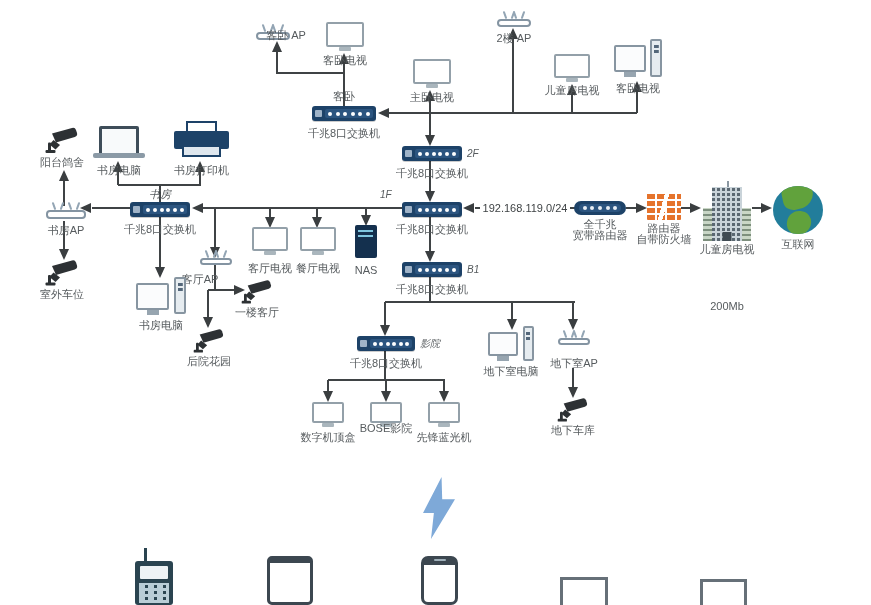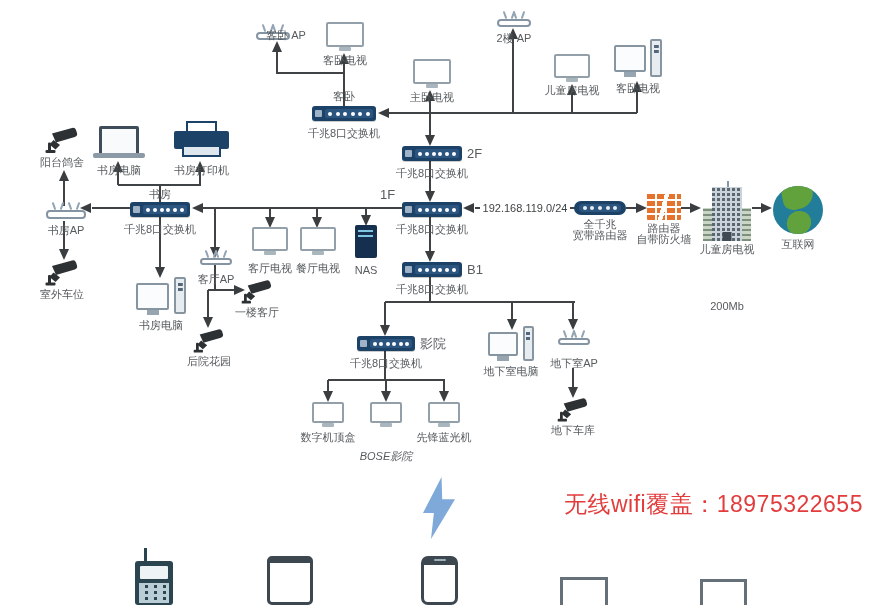--- a/index.html
+++ b/index.html
@@ -6,21 +6,21 @@
   #canvas{position:relative;width:871px;height:605px;background:#fff;overflow:hidden;
           font-family:"Liberation Sans","DejaVu Sans",sans-serif;}
   .ln{position:absolute;background:#3f4345;}
   .arr{position:absolute;width:0;height:0;}
   .arr.up{border-left:5px solid transparent;border-right:5px solid transparent;border-bottom:11px solid #3a3e40;}
   .arr.down{border-left:5px solid transparent;border-right:5px solid transparent;border-top:11px solid #3a3e40;}
   .arr.left{border-top:5px solid transparent;border-bottom:5px solid transparent;border-right:11px solid #3a3e40;}
   .arr.right{border-top:5px solid transparent;border-bottom:5px solid transparent;border-left:11px solid #3a3e40;}
   .node{position:absolute;box-sizing:border-box;}
   .lbl{position:absolute;transform:translateX(-50%);font-size:11px;line-height:12px;color:#565b5e;white-space:nowrap;text-align:center;}
-  .lbl-side{position:absolute;font-size:13px;line-height:12px;color:#565b5e;white-space:nowrap;}
+  .lbl-side{position:absolute;font-size:10px;line-height:12px;color:#565b5e;white-space:nowrap;font-style:italic;}
   
   .nd-switch{background:#1d4268;border-radius:3px;display:flex;align-items:center;padding:0 3px;box-shadow:0 1px 0 rgba(0,0,0,.2);}
   .sw-chip{width:7px;height:7px;background:#9fb3c8;border-radius:1px;margin-right:3px;flex:none;}
   .sw-panel{flex:1;height:9px;background:#2c5580;border-radius:2px;display:flex;align-items:center;justify-content:space-evenly;}
   .sw-panel i{width:4px;height:4px;background:#fff;border-radius:50%;}
   
   .nd-ap{background:#fff;border:2px solid #8494a2;border-radius:4px;}
   .ant{position:absolute;top:-10px;width:12px;height:9px;}
   .ant::before,.ant::after{content:"";position:absolute;bottom:1px;width:2px;height:8px;background:#93a5b4;border-radius:1px;}
   .ant::before{left:1px;transform:rotate(-20deg);}
@@ -81,21 +81,20 @@
   .nd-phone::before{content:"";position:absolute;top:-6px;left:50%;transform:translateX(-50%);width:12px;height:2px;background:#9fb0ba;border-radius:1px;}
   .nd-otab{background:#fff;border:3px solid #667078;border-bottom:none;}
   .nd-omon{background:#fff;border:3px solid #667078;border-bottom:none;}
   .nd-iptext{font-size:11px;line-height:14px;color:#3f4345;background:#fff;text-align:center;}
   .footer-title{position:absolute;left:564px;top:489px;font-size:23px;letter-spacing:.5px;white-space:nowrap;}
 </style>
 </head>
 <body>
 
 <div id="canvas">
-  <div class="footer-title" style="color: rgb(226, 60, 60);">无线wifi覆盖：18975322655</div>
 <div class="ln" style="left: 276px; top: 52px; width: 2px; height: 22px;"></div>
     <div class="ln" style="left: 277px; top: 72px; width: 68px; height: 2px;"></div>
     <div class="ln" style="left: 343px; top: 64px; width: 2px; height: 42px;"></div>
     <div class="ln" style="left: 389px; top: 112px; width: 248px; height: 2px;"></div>
     <div class="ln" style="left: 429px; top: 101px; width: 2px; height: 34px;"></div>
     <div class="ln" style="left: 512px; top: 39px; width: 2px; height: 74px;"></div>
     <div class="ln" style="left: 571px; top: 95px; width: 2px; height: 18px;"></div>
     <div class="ln" style="left: 636px; top: 92px; width: 2px; height: 21px;"></div>
     <div class="ln" style="left: 429px; top: 160px; width: 2px; height: 31px;"></div>
     <div class="ln" style="left: 92px; top: 207px; width: 38px; height: 2px;"></div>
@@ -196,21 +195,21 @@
       <span class="sw-panel">
         <i></i>
         <i></i>
         <i></i>
         <i></i>
         <i></i>
         <i></i>
       </span>
     </div>
     <div class="lbl" style="left: 160px; top: 223px;">千兆8口交换机</div>
-    <div class="lbl" style="left: 160px; top: 188px;">书房</div>
+    <div class="lbl" style="left: 160px; top: 188px; font-style: italic;">书房</div>
     <div class="node nd-switch" style="left: 402px; top: 202px; width: 60px; height: 15px;">
       <span class="sw-chip"></span>
       <span class="sw-panel">
         <i></i>
         <i></i>
         <i></i>
         <i></i>
         <i></i>
         <i></i>
       </span>
@@ -255,40 +254,40 @@
     <div class="lbl" style="left: 514px; top: 32px;">2楼 AP</div>
     <div class="node nd-ap" style="left: 46px; top: 210px; width: 40px; height: 9px;">
       <span class="ant" style="left:12%"></span>
       <span class="ant" style="right:12%"></span>
     </div>
     <div class="lbl" style="left: 66px; top: 224px;">书房AP</div>
     <div class="node nd-ap" style="left: 200px; top: 258px; width: 32px; height: 7px;">
       <span class="ant" style="left:12%"></span>
       <span class="ant" style="right:12%"></span>
     </div>
-    <div class="lbl" style="left: 216px; top: 273px;">客厅AP</div>
+    <div class="lbl" style="left: 200px; top: 273px;">客厅AP</div>
     <div class="node nd-ap" style="left: 558px; top: 338px; width: 32px; height: 7px;">
       <span class="ant" style="left:12%"></span>
       <span class="ant" style="right:12%"></span>
     </div>
     <div class="lbl" style="left: 574px; top: 357px;">地下室AP</div>
     <div class="node nd-tv" style="left: 326px; top: 22px; width: 38px; height: 25px;"></div>
     <div class="lbl" style="left: 345px; top: 54px;">客卧电视</div>
     <div class="node nd-tv" style="left: 413px; top: 59px; width: 38px; height: 25px;"></div>
     <div class="lbl" style="left: 432px; top: 91px;">主卧电视</div>
     <div class="node nd-tv" style="left: 554px; top: 54px; width: 36px; height: 24px;"></div>
     <div class="lbl" style="left: 572px; top: 84px;">儿童房电视</div>
     <div class="node nd-tv" style="left: 252px; top: 227px; width: 36px; height: 24px;"></div>
     <div class="lbl" style="left: 270px; top: 262px;">客厅电视</div>
     <div class="node nd-tv" style="left: 300px; top: 227px; width: 36px; height: 24px;"></div>
     <div class="lbl" style="left: 318px; top: 262px;">餐厅电视</div>
     <div class="node nd-tv" style="left: 312px; top: 402px; width: 32px; height: 21px;"></div>
     <div class="lbl" style="left: 328px; top: 431px;">数字机顶盒</div>
     <div class="node nd-tv" style="left: 370px; top: 402px; width: 32px; height: 21px;"></div>
-    <div class="lbl" style="left: 386px; top: 450px; font-style: italic;">BOSE影院</div>
+    <div class="lbl" style="left: 386px; top: 422px;">BOSE影院</div>
     <div class="node nd-tv" style="left: 428px; top: 402px; width: 32px; height: 21px;"></div>
     <div class="lbl" style="left: 444px; top: 431px;">先锋蓝光机</div>
     <div class="node nd-laptop" style="left: 93px; top: 126px; width: 52px; height: 34px;">
       <span class="lp-scr"></span>
       <span class="lp-base"></span>
     </div>
     <div class="lbl" style="left: 119px; top: 164px;">书房电脑</div>
     <div class="node nd-printer" style="left: 174px; top: 121px; width: 55px; height: 39px;">
       <span class="pr-paper"></span>
       <span class="pr-body"></span>

